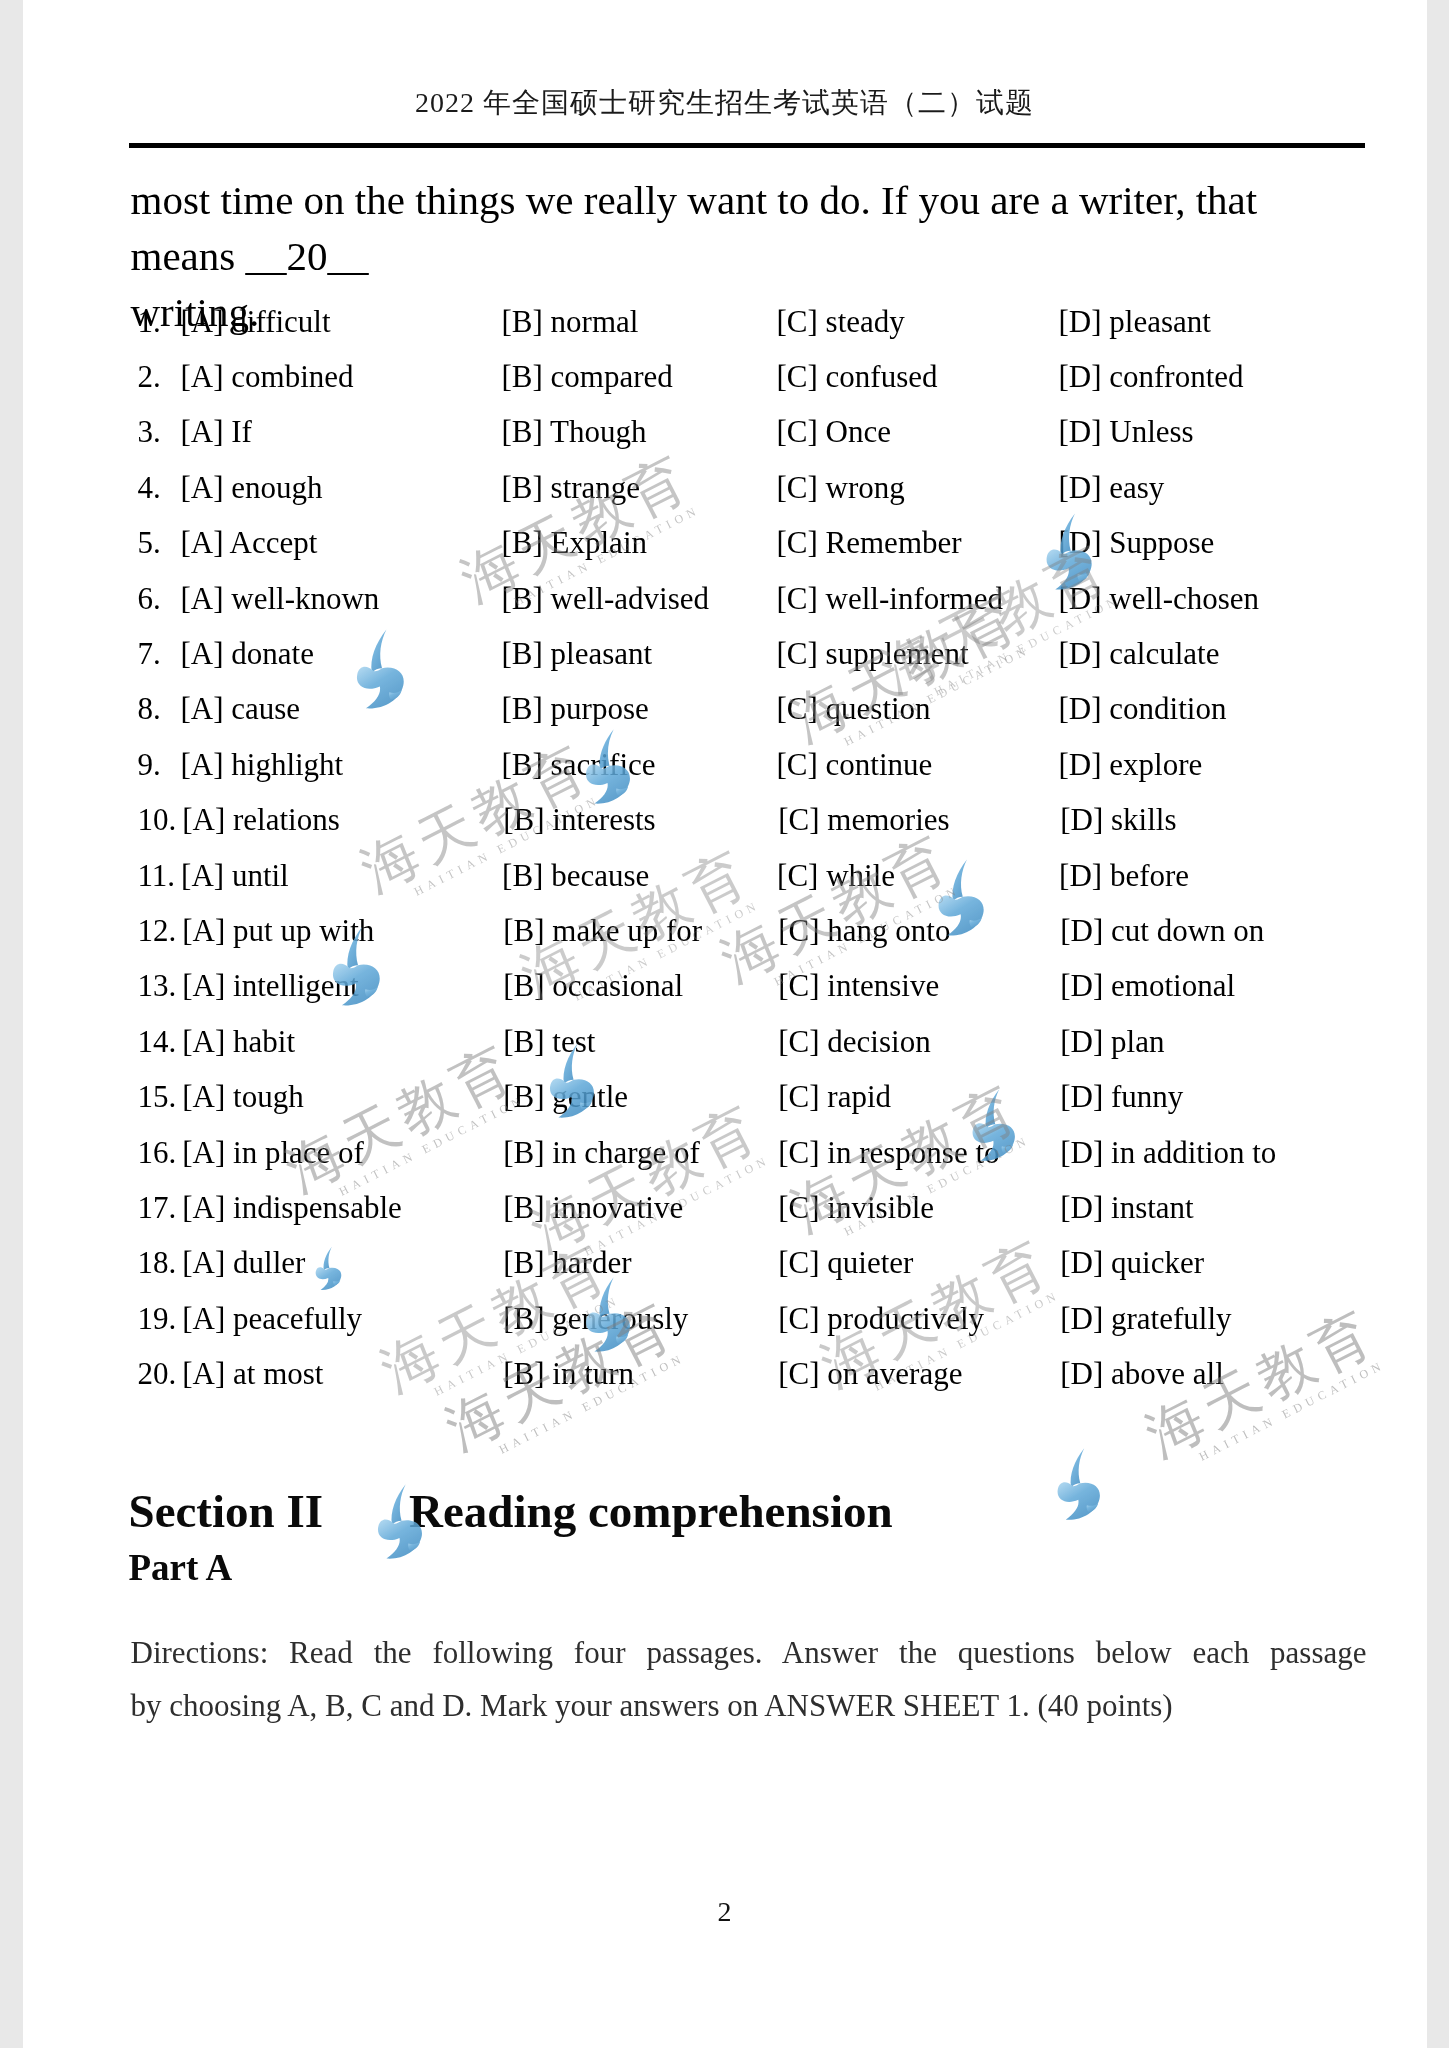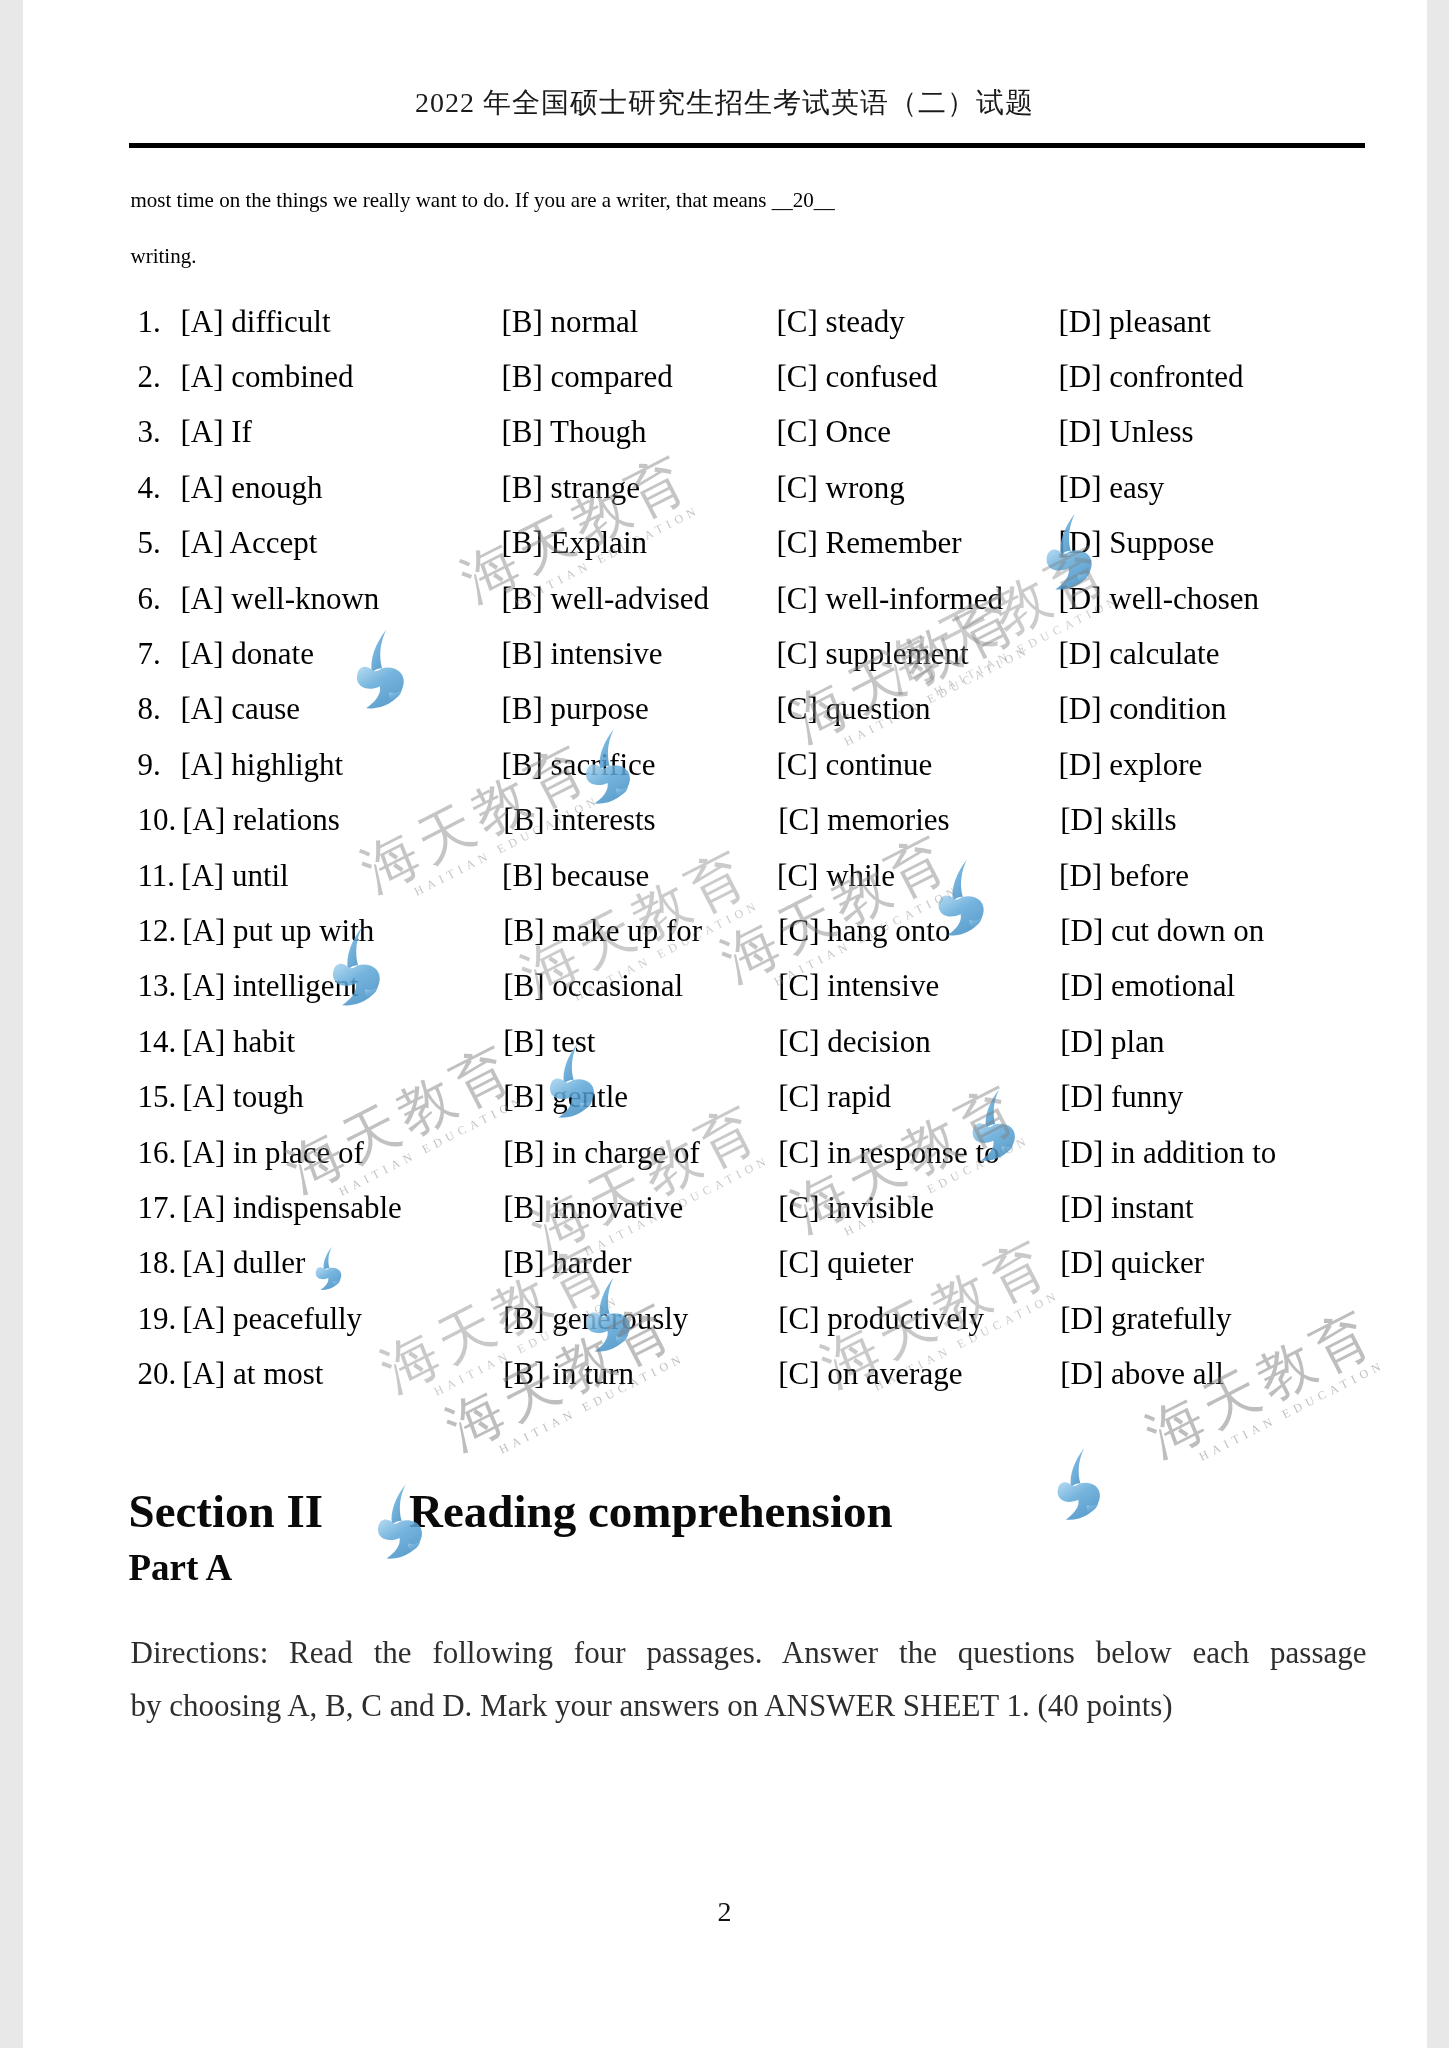--- a/index.html
+++ b/index.html
@@ -18,21 +18,21 @@
     text-align:center; font-size:28px; letter-spacing:1px;
     color:#1a1a1a;
   }
   .header-rule {
     position:absolute; top:143px; left:106px;
     width:1236px; height:5px; background:#000;
   }
   
   .intro {
     position:absolute; top:172px; left:108px; width:1240px;
-    font-size:21px; line-height:56px; color:#000;
+    font-size:41px; line-height:56px; color:#000;
   }
   
   .questions {
     position:absolute; top:294px; left:115px; width:1250px;
     font-size:31px; color:#000;
   }
   .q-row { display:flex; height:55.4px; align-items:center; white-space:nowrap; }
   .q-num  { min-width:37px;  padding-right:6px; }
   .q-a    { min-width:321px; padding-right:14px; box-sizing:border-box; }
   .q-b    { min-width:275px; padding-right:14px; box-sizing:border-box; }
@@ -137,21 +137,21 @@
       <div class="q-row">
       <span class="q-num">6.</span>
       <span class="q-a">[A] well-known</span>
       <span class="q-b">[B] well-advised</span>
       <span class="q-c">[C] well-informed</span>
       <span class="q-d">[D] well-chosen</span>
     </div>
       <div class="q-row">
       <span class="q-num">7.</span>
       <span class="q-a">[A] donate</span>
-      <span class="q-b">[B] intensive</span>
+      <span class="q-b">[B] pleasant</span>
       <span class="q-c">[C] supplement</span>
       <span class="q-d">[D] calculate</span>
     </div>
       <div class="q-row">
       <span class="q-num">8.</span>
       <span class="q-a">[A] cause</span>
       <span class="q-b">[B] purpose</span>
       <span class="q-c">[C] question</span>
       <span class="q-d">[D] condition</span>
     </div>

